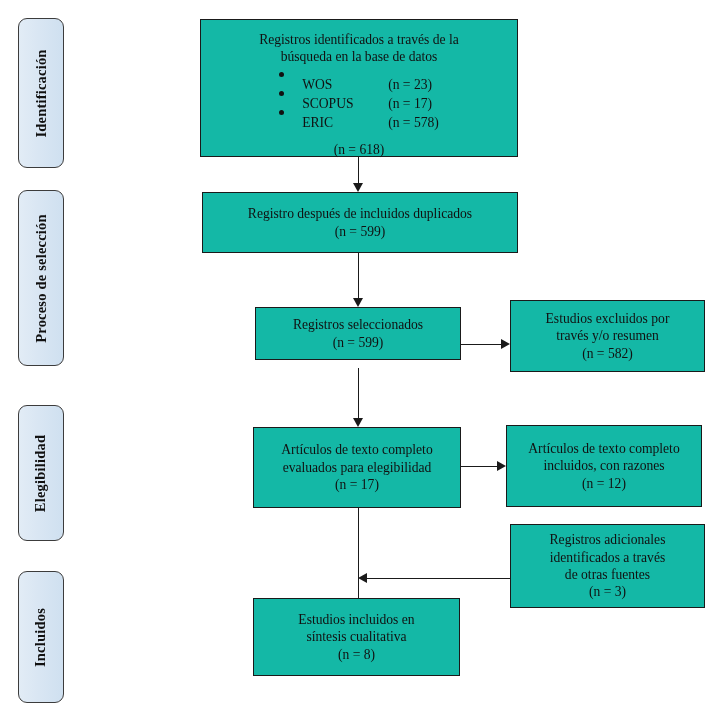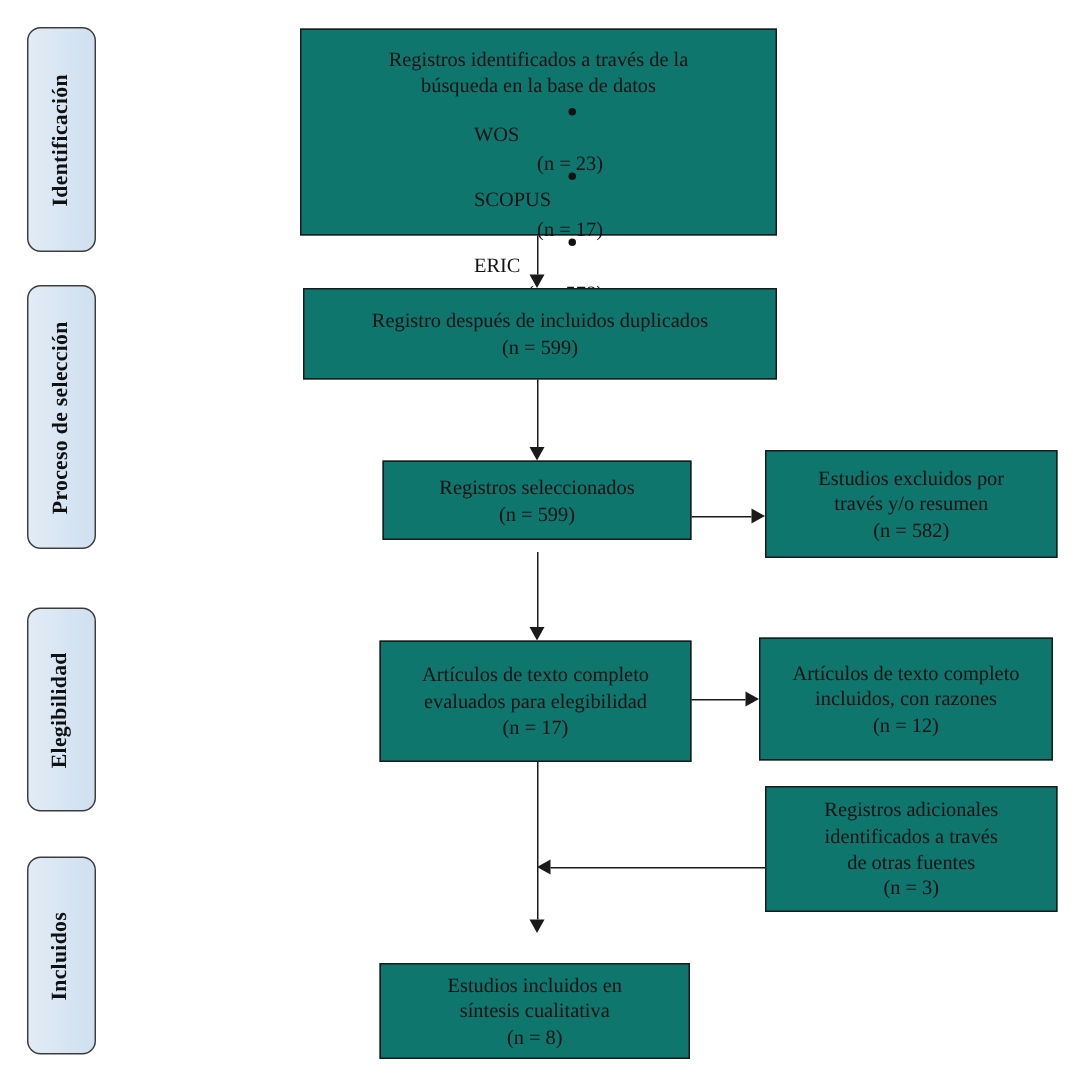--- a/index.html
+++ b/index.html
@@ -41,21 +41,21 @@
     font-size: 14.5px;
     letter-spacing: 0.2px;
     color: #111111;
   }
 
   
   .box {
     position: absolute;
     box-sizing: border-box;
     border: 1.6px solid #1a1a1a;
-    background: #0f766e;
+    background: #14b8a6;
     display: flex;
     flex-direction: column;
     align-items: center;
     justify-content: center;
     text-align: center;
     padding: 4px 6px;
     font-size: 13.6px;
     line-height: 1.28;
   }
   .box .title {
@@ -71,23 +71,22 @@
   
   .src-list {
     margin: 9px 0 0 0;
     padding: 0;
     list-style: none;
     align-self: center;
     text-align: left;
   }
   .src-list li {
     display: flex;
-    align-items: flex-end;
+    align-items: flex-start;
     line-height: 1.42;
-    flex-direction: column;
   }
   .src-bullet {
     display: inline-block;
     width: 5px;
     height: 5px;
     border-radius: 50%;
     background: #111111;
     margin-right: 18px;
     flex: none;
     position: relative;
@@ -233,19 +232,19 @@
     <div class="title">de otras fuentes</div>
     <div class="count">(n = 3)</div>
   </div>
 
   <div class="hline" style="left:367px; top:578px; width:143px;"></div>
   <div class="arrow-left" style="left:358px; top:573px;"></div>
 
   <div class="vline" style="left:358px; top:508px; height:105px;"></div>
   <div class="arrow-down" style="left:353px; top:613px;"></div>
 
-  <div class="box" style="left:253px; top:642px; width:207px; height:64px;">
+  <div class="box" style="left:253px; top:598px; width:207px; height:78px;">
     <div class="title">Estudios incluidos en</div>
     <div class="title">síntesis cualitativa</div>
     <div class="count">(n = 8)</div>
   </div>
 
 </div>
 
 </body></html>

